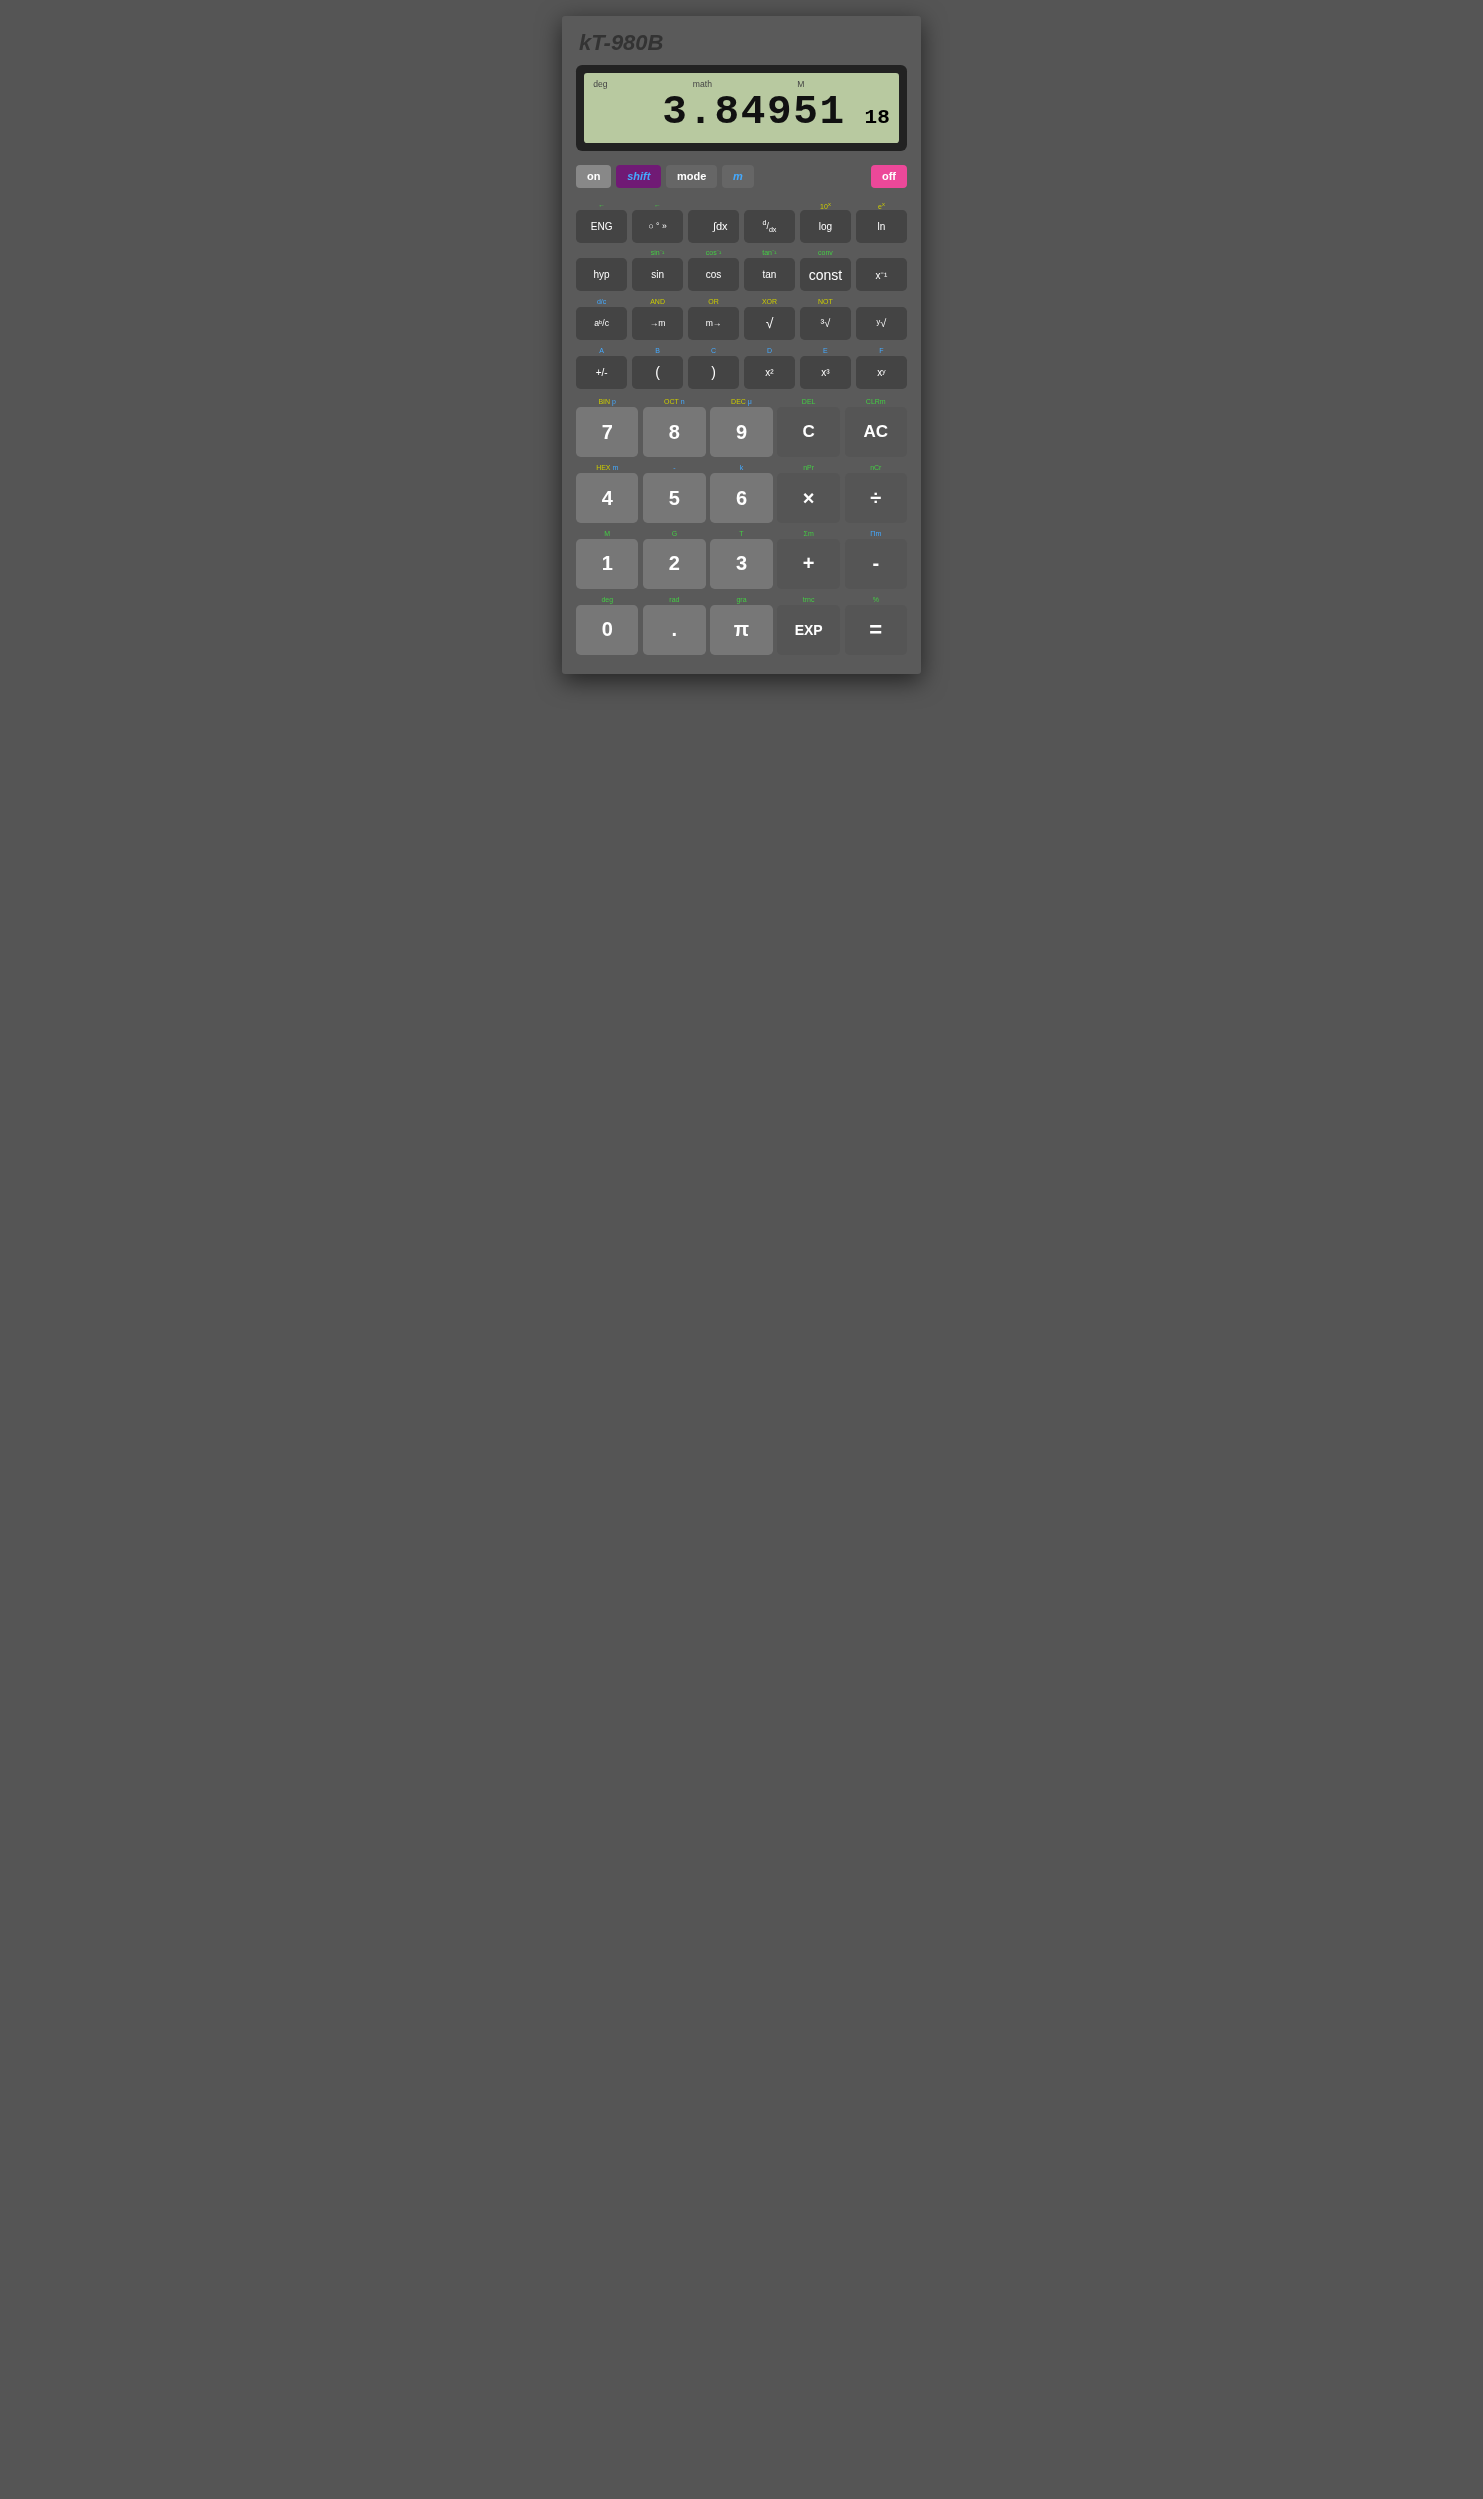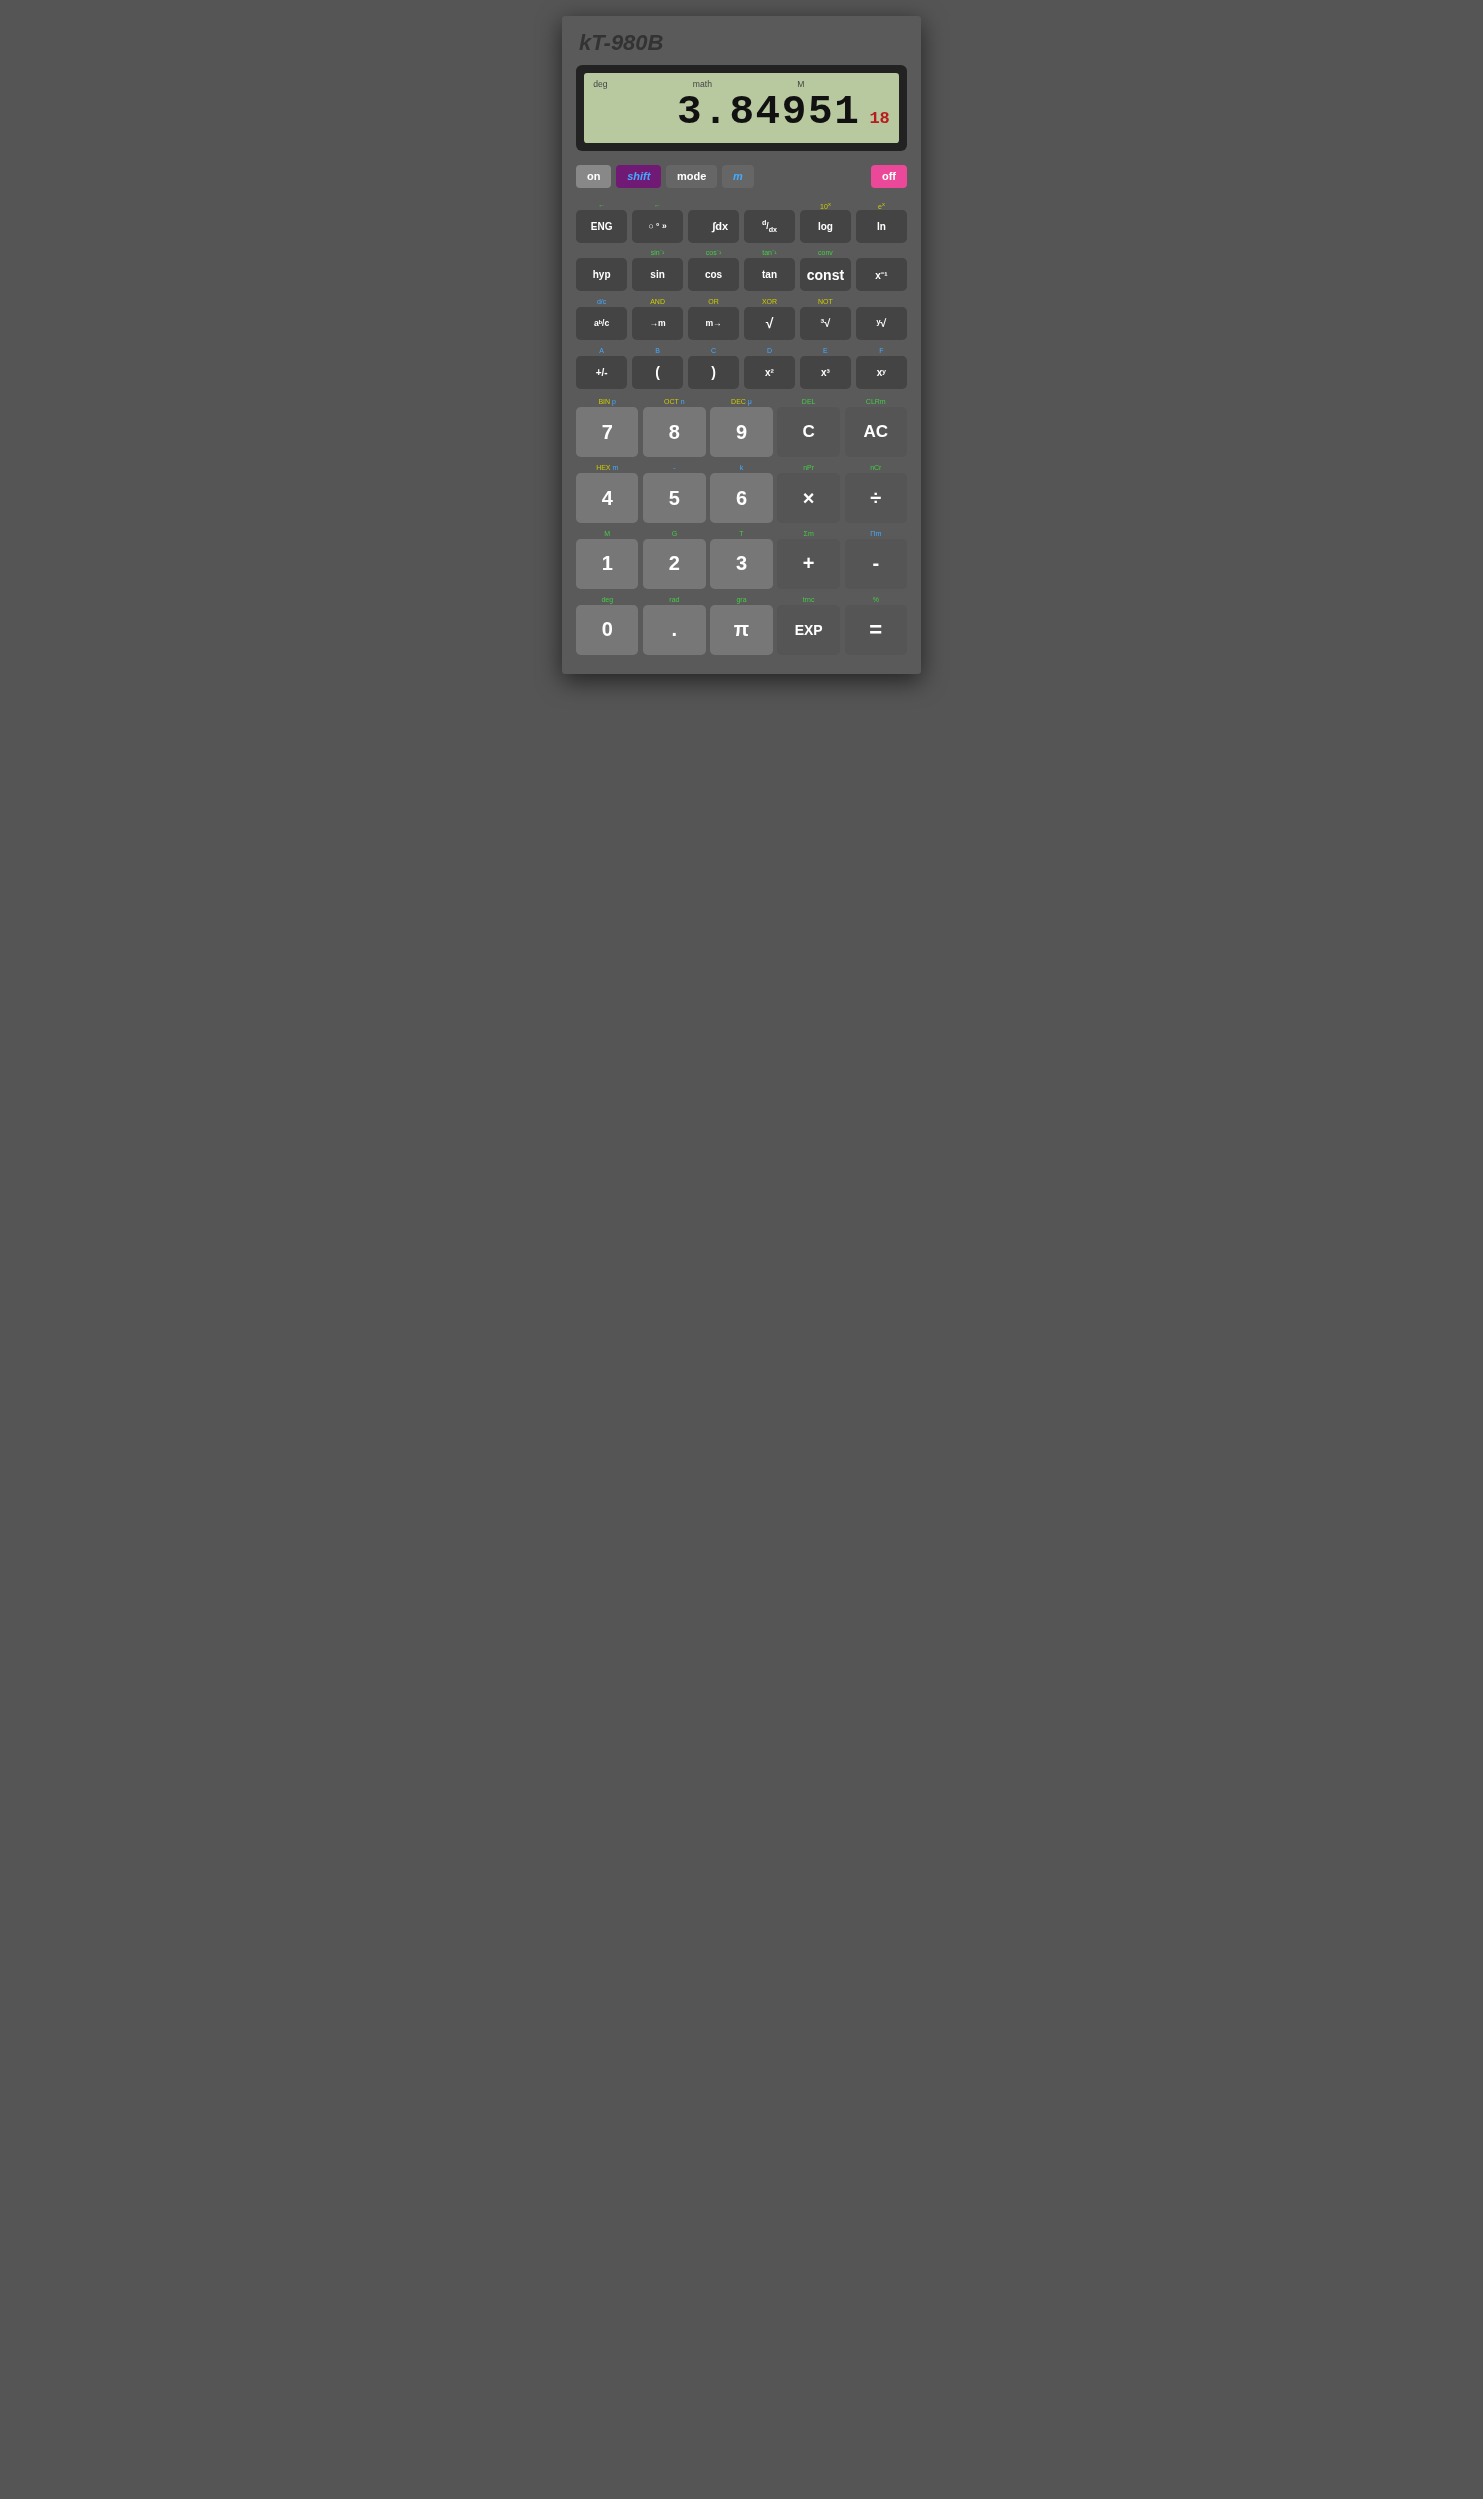--- a/index.html
+++ b/index.html
@@ -116,21 +116,21 @@
       height: 11px;
       line-height: 11px;
       text-align: center;
       width: 100%;
     }
     .key-btn {
       width: 100%;
       border: none;
       border-radius: 4.7px;
       cursor: pointer;
-      font-weight: bold;
+      font-weight: normal;
       padding: 7.8px 1.6px;
       font-size: 10px;
       background: #444;
       color: #fff;
       min-height: 33px;
       position: relative;
     }
     
     .num-pad {
       display: flex;
@@ -172,24 +172,24 @@
     
     .lbl-green { color: #4c4; }
     .lbl-yellow { color: #cc0; }
     .lbl-blue { color: #4af; }
     .display-row {
       display: flex;
       align-items: baseline;
       justify-content: flex-end;
     }
     .superscript-display {
-      font-size: 17px;
+      font-size: 21px;
       font-weight: bold;
-      color: #b91c1c;
-      margin-left: 9px;
+      color: #000000;
+      margin-left: 19px;
       vertical-align: super;
       font-family: 'Courier New', monospace;
     }
   </style>
 </head>
 <body>
 
 <div class="calculator">
 
   <div class="brand">kT-980B</div>

